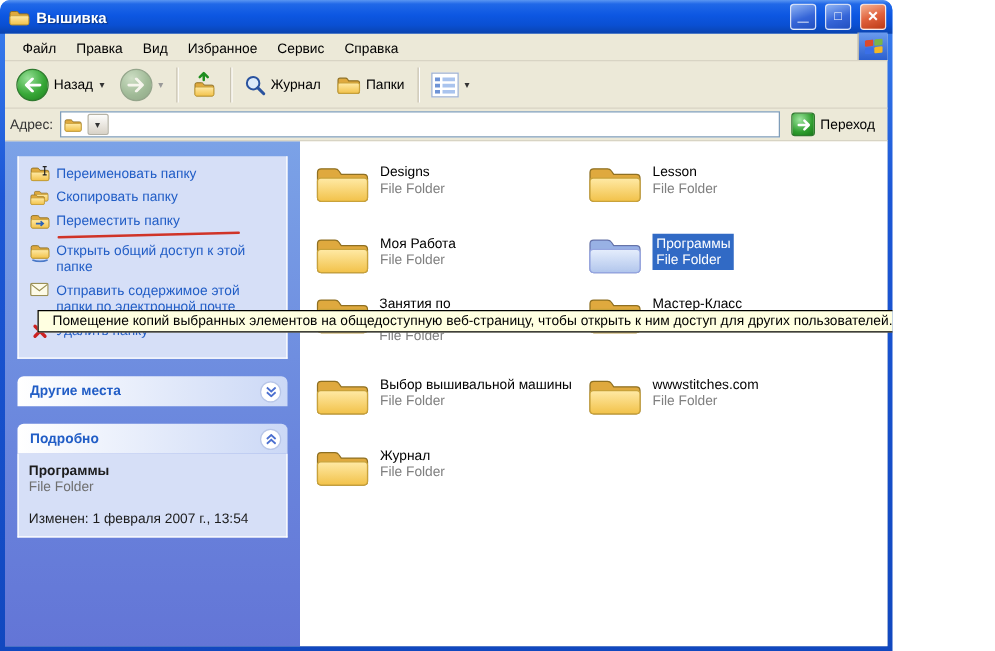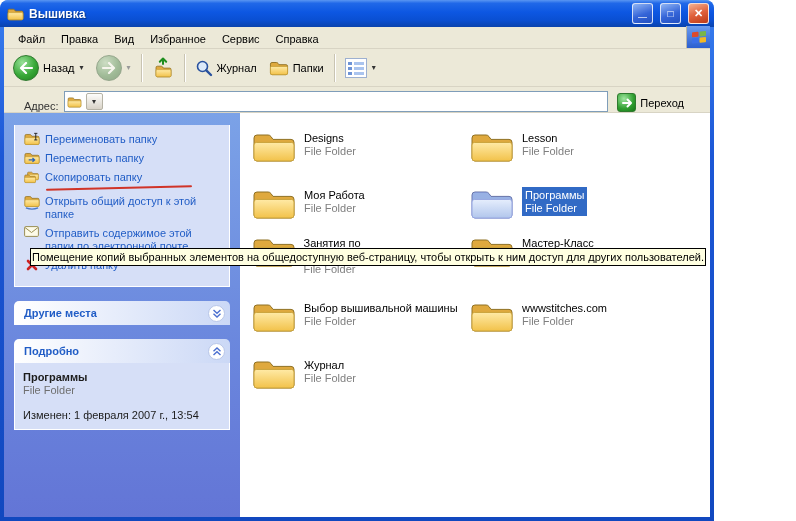--- a/index.html
+++ b/index.html
@@ -27,21 +27,21 @@
 
   .toolbar{height:38px;display:flex;align-items:center;gap:2px;padding:0 4px;border-bottom:1px solid #d8d4c4;font-size:11px}
   .tbtn{display:flex;align-items:center;gap:4px;padding:3px 5px;border-radius:3px;cursor:pointer;color:#000}
   .circle{width:26px;height:26px;border-radius:50%;display:flex;align-items:center;justify-content:center;
     background:radial-gradient(circle at 35% 28%,#97e097 0%,#38a838 55%,#1b7f1b 100%);border:1px solid #2f7a2f}
   .circle.disabled{filter:grayscale(.55) opacity(.55)}
   .dd{font-size:8px;color:#333;margin-left:1px}
   .dd.disabled{color:#999}
   .sep{width:1px;height:28px;background:#c9c4b2;box-shadow:1px 0 0 #fff;margin:0 3px}
 
-  .addressbar{height:26px;display:flex;align-items:flex-end;gap:5px;padding:0 20px;border-bottom:1px solid #d8d4c4;font-size:11px;color:#333}
+  .addressbar{height:26px;display:flex;align-items:center;gap:5px;padding:0 4px;border-bottom:1px solid #d8d4c4;font-size:11px;color:#333}
   .addr-input{flex:1;height:21px;background:#fff;border:1px solid #7f9db9;display:flex;align-items:center;gap:4px;padding:0 2px;color:#000;cursor:text}
   .addr-text{flex:1;white-space:nowrap;overflow:hidden}
   .addr-dd{width:17px;height:17px;background:linear-gradient(#fdfdfb,#d9d3c8);border:1px solid #b5b2a5;border-radius:2px;
     display:flex;align-items:center;justify-content:center;font-size:8px;color:#333;cursor:pointer}
   .go{display:flex;align-items:center;gap:4px;padding:0 6px 0 4px;cursor:pointer;color:#000}
   .go-icon{width:19px;height:19px;border-radius:3px;display:flex;align-items:center;justify-content:center;
     background:radial-gradient(circle at 35% 28%,#9fe69f,#2f9e2f 60%,#187818);border:1px solid #2f7a2f}
 
   
   .main{flex:1;display:flex;overflow:hidden}
@@ -64,21 +64,21 @@
   .content{flex:1;position:relative;background:#fff;overflow:hidden}
   .file{position:absolute;display:flex;align-items:flex-start;gap:8px;width:212px;cursor:pointer}
   .file .labels{padding:2px 2px 1px 0;font-size:11px;line-height:13px}
   .fname{color:#000}
   .ftype{color:#7f7f7f}
   .file.selected .labels{background:#316ac5;padding:2px 3px 1px 3px}
   .file.selected .fname,.file.selected .ftype{color:#fff}
   .file.selected .fico{filter:hue-rotate(185deg) saturate(.6) brightness(1.03)}
 
   .tooltip{position:absolute;left:30px;top:248px;z-index:99;background:#ffffe1;border:1px solid #000;
-    padding:2px 1px;font-size:11px;color:#000;white-space:nowrap}
+    padding:2px 11px;font-size:11px;color:#000;white-space:nowrap}
 </style>
 </head>
 <body>
 
 <svg style="position:absolute;width:0;height:0" aria-hidden="true">
   <defs>
     <linearGradient id="gfold" x1="0" y1="0" x2="0" y2="1">
       <stop offset="0" stop-color="#ffeaa6"></stop>
         <stop offset="1" stop-color="#f2c24a"></stop>
     </linearGradient>
@@ -224,34 +224,34 @@
                 <svg width="16" height="14" viewBox="0 0 17 14">
                     <use href="#folder-sm" width="17" height="14"></use>
                     <path d="M12.5 1 V8 M10.8 1 H14.2 M10.8 8 H14.2" stroke="#222" stroke-width="1" fill="none"></path>
                   </svg>
               </span>
               <span class="txt">Переименовать папку</span>
             </div>
             <div class="tlink">
               <span class="ic">
                 <svg width="16" height="14" viewBox="0 0 17 14">
+                    <use href="#folder-sm" x="3" width="13" height="11"></use>
+                    <use href="#folder-sm" y="3" width="13" height="11"></use>
+                  </svg>
+              </span>
+              <span class="txt">Скопировать папку</span>
+            </div>
+            <div class="tlink">
+              <span class="ic">
+                <svg width="16" height="14" viewBox="0 0 17 14">
                     <use href="#folder-sm" width="17" height="14"></use>
                     <path d="M5 9 H11 M9 7 L11.2 9 L9 11" stroke="#2b62b8" stroke-width="1.4" fill="none"></path>
                   </svg>
               </span>
               <span class="txt">Переместить папку</span>
-            </div>
-            <div class="tlink">
-              <span class="ic">
-                <svg width="16" height="14" viewBox="0 0 17 14">
-                    <use href="#folder-sm" x="3" width="13" height="11"></use>
-                    <use href="#folder-sm" y="3" width="13" height="11"></use>
-                  </svg>
-              </span>
-              <span class="txt">Скопировать папку</span>
             </div>
             <div class="redline"></div>
             <div class="tlink">
               <span class="ic">
                 <svg width="16" height="16" viewBox="0 0 17 16">
                     <use href="#folder-sm" width="17" height="14"></use>
                     <path d="M2 14.3 Q8.5 16.8 15 14.3" stroke="#4a79c8" stroke-width="1.3" fill="none"></path>
                   </svg>
               </span>
               <span class="txt">Открыть общий доступ к этой папке</span>

